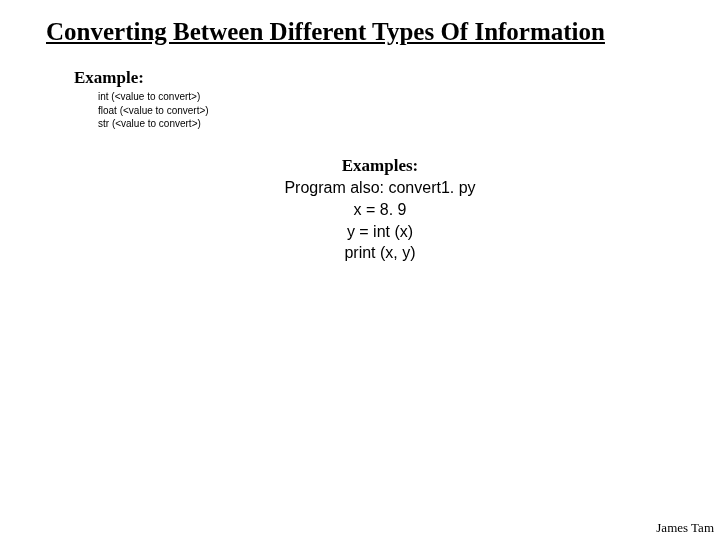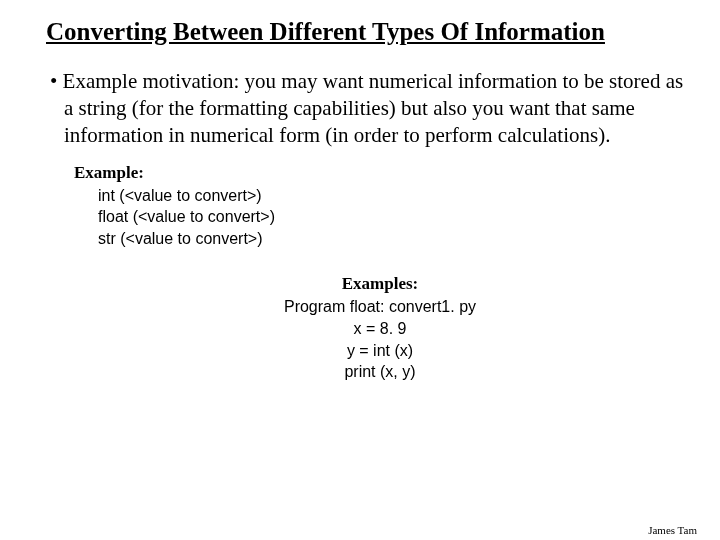--- a/index.html
+++ b/index.html
@@ -33,66 +33,65 @@
     content: "• ";
   }
   .format-label {
     font-size: 17px;
     font-weight: bold;
     margin-left: 28px;
     margin-bottom: 2px;
   }
   .format-lines {
     font-family: Arial, Helvetica, sans-serif;
-    font-size: 16px;
+    font-size: 10px;
     margin-left: 52px;
     line-height: 1.35;
     margin-bottom: 24px;
   }
   .examples-block {
     margin-left: 28px;
     font-size: 17px;
     line-height: 1.35;
     text-align: center;
   }
   .examples-label {
     font-weight: bold;
   }
   .examples-lines {
     font-family: Arial, Helvetica, sans-serif;
     font-size: 16px;
   }
   .footer {
     position: absolute;
-    right: 23px;
+    right: 6px;
     bottom: 4px;
-    font-size: 11px;
+    font-size: 13px;
     font-family: "Times New Roman", Times, serif;
     text-align: center;
   }
 </style>
 </head>
 <body>
 
 <div class="slide">
   <div class="title">Converting Between Different Types Of Information</div>
 
-  <div class="bullet">Example motivation: you may want numerical information to be stored as a string (for the formatting capabilities) but also you want that same information in numerical form (in order to perform calculations).</div>
 
   <div class="format-label">Example:</div>
   <div class="format-lines">
     <div>int (&lt;value to convert&gt;)</div>
     <div>float (&lt;value to convert&gt;)</div>
     <div>str (&lt;value to convert&gt;)</div>
   </div>
 
   <div class="examples-block">
     <div class="examples-label">Examples:</div>
     <div class="examples-lines">
-      <div>Program float: convert1. py</div>
+      <div>Program also: convert1. py</div>
       <div>x = 8. 9</div>
       <div>y = int (x)</div>
       <div>print (x, y)</div>
     </div>
   </div>
 </div>
 
 <div class="footer">James Tam</div>
 
 </body></html>

